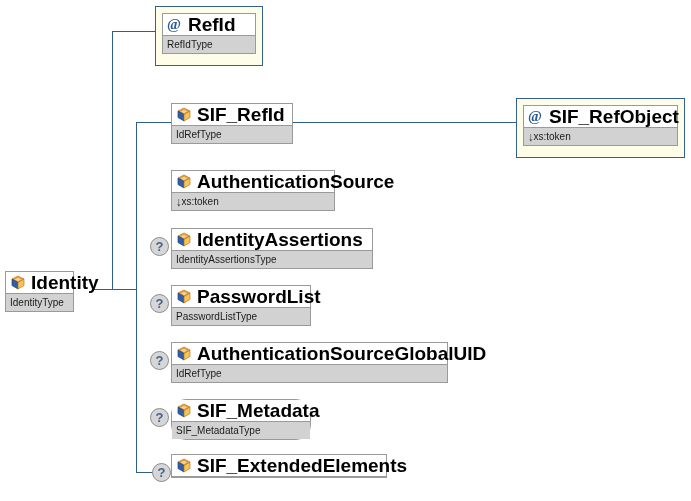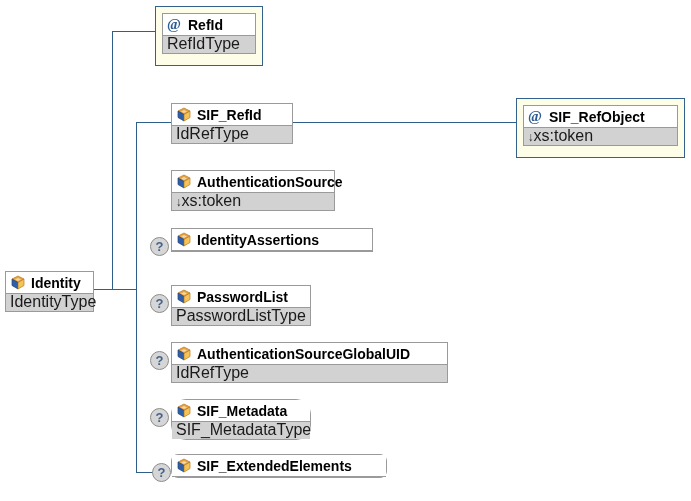--- a/index.html
+++ b/index.html
@@ -46,36 +46,36 @@
     box-sizing: border-box;
     background: #ffffff;
     border-bottom: 1px solid #9a9a9a;
     padding: 2px 6px 2px 4px;
     display: flex;
     align-items: center;
     white-space: nowrap;
     height: 22px;
   }
   .name-text {
-    font-size: 14px;
+    font-size: 19px;
     font-weight: bold;
     color: #000000;
     letter-spacing: 0px;
   }
   .type-row {
     box-sizing: border-box;
     background: #d2d2d2;
     padding: 1px 6px 2px 4px;
     white-space: nowrap;
     height: 17px;
     display: flex;
     align-items: center;
   }
   .type-text {
-    font-size: 16px;
+    font-size: 10px;
     color: #1a1a1a;
   }
 
   
   .icon {
     display: inline-block;
     width: 16px;
     height: 15px;
     margin-right: 5px;
     flex: 0 0 auto;
@@ -126,21 +126,21 @@
 
   <div class="conn-v" style="left:112px; top:31px; height:258px;"></div>
   <div class="conn-h" style="left:112px; top:31px; width:43px;"></div>
 
   <div class="conn-v" style="left:136px; top:122px; height:350px;"></div>
   <div class="conn-h" style="left:136px; top:122px; width:35px;"></div>
   <div class="conn-h" style="left:136px; top:472px; width:18px;"></div>
 
   <div class="conn-h" style="left:276px; top:122px; width:240px;"></div>
 
-  <div class="node inner" style="left:5px; top:271px; width:89px;">
+  <div class="node inner" style="left:5px; top:271px; width:69px;">
     <div class="name-row">
       <span class="icon">
         <svg width="16" height="15" viewBox="0 0 16 15">
           <polygon points="8,1 14,4 8,7.5 2,4" fill="#e8a33d" stroke="#b8791f" stroke-width="0.7"></polygon>
           <polygon points="2,4 8,7.5 8,14 2,10.5" fill="#2f5fa8" stroke="#21427a" stroke-width="0.7"></polygon>
           <polygon points="14,4 14,10.5 8,14 8,7.5" fill="#f2c45a" stroke="#b8791f" stroke-width="0.7"></polygon>
           <polygon points="8,3 11,4.5 8,6 5,4.5" fill="#ffffff" opacity="0.55"></polygon>
         </svg>
       </span>
       <span class="name-text">Identity</span>
@@ -217,20 +217,23 @@
       <span class="icon">
         <svg width="16" height="15" viewBox="0 0 16 15">
           <polygon points="8,1 14,4 8,7.5 2,4" fill="#e8a33d" stroke="#b8791f" stroke-width="0.7"></polygon>
           <polygon points="2,4 8,7.5 8,14 2,10.5" fill="#2f5fa8" stroke="#21427a" stroke-width="0.7"></polygon>
           <polygon points="14,4 14,10.5 8,14 8,7.5" fill="#f2c45a" stroke="#b8791f" stroke-width="0.7"></polygon>
           <polygon points="8,3 11,4.5 8,6 5,4.5" fill="#ffffff" opacity="0.55"></polygon>
         </svg>
       </span>
       <span class="name-text">IdentityAssertions</span>
     </div>
+    <div class="type-row">
+      <span class="type-text">IdentityAssertionsType</span>
+    </div>
   </div>
 
   <div class="opt-mark" style="left:150px; top:294px;">?</div>
   <div class="node inner" style="left:171px; top:285px; width:140px;">
     <div class="name-row">
       <span class="icon">
         <svg width="16" height="15" viewBox="0 0 16 15">
           <polygon points="8,1 14,4 8,7.5 2,4" fill="#e8a33d" stroke="#b8791f" stroke-width="0.7"></polygon>
           <polygon points="2,4 8,7.5 8,14 2,10.5" fill="#2f5fa8" stroke="#21427a" stroke-width="0.7"></polygon>
           <polygon points="14,4 14,10.5 8,14 8,7.5" fill="#f2c45a" stroke="#b8791f" stroke-width="0.7"></polygon>
@@ -274,21 +277,21 @@
         </svg>
       </span>
       <span class="name-text">SIF_Metadata</span>
     </div>
     <div class="type-row">
       <span class="type-text">SIF_MetadataType</span>
     </div>
   </div>
 
   <div class="opt-mark" style="left:152px; top:463px;">?</div>
-  <div class="node inner" style="left:171px; top:454px; width:216px;border-radius:7px;">
+  <div class="node inner" style="left:171px; top:454px; width:216px;">
     <div class="name-row">
       <span class="icon">
         <svg width="16" height="15" viewBox="0 0 16 15">
           <polygon points="8,1 14,4 8,7.5 2,4" fill="#e8a33d" stroke="#b8791f" stroke-width="0.7"></polygon>
           <polygon points="2,4 8,7.5 8,14 2,10.5" fill="#2f5fa8" stroke="#21427a" stroke-width="0.7"></polygon>
           <polygon points="14,4 14,10.5 8,14 8,7.5" fill="#f2c45a" stroke="#b8791f" stroke-width="0.7"></polygon>
           <polygon points="8,3 11,4.5 8,6 5,4.5" fill="#ffffff" opacity="0.55"></polygon>
         </svg>
       </span>
       <span class="name-text">SIF_ExtendedElements</span>

